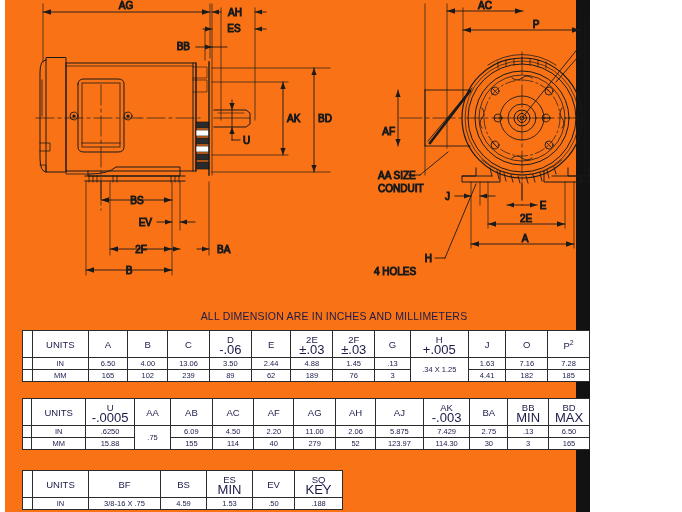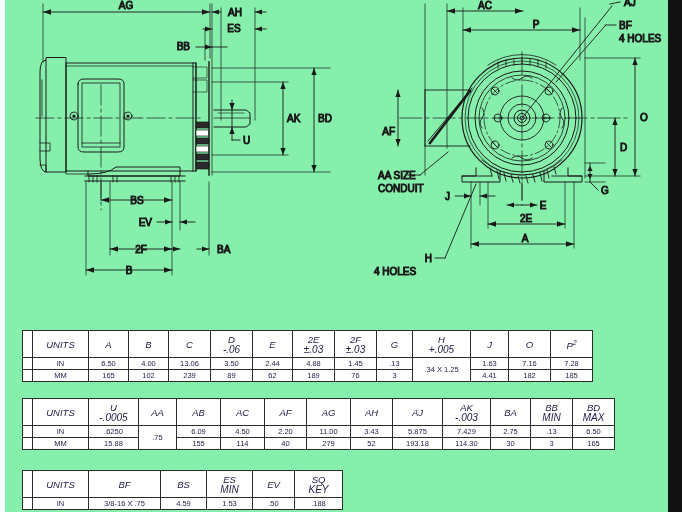--- a/index.html
+++ b/index.html
@@ -11,23 +11,23 @@
     width: 682px;
     height: 512px;
     position: relative;
     overflow: hidden;
     font-family: "Liberation Sans", sans-serif;
     color: #1c1c3a;
   }
   #page {
     position: absolute;
     left: 0; top: 0;
-    width: 682px;
+    width: 590px;
     height: 512px;
-    background: #86efac;
+    background: #f97316;
     overflow: hidden;
   }
   
   #right-gutter {
     position: absolute;
     right: 0; top: 0;
     width: 14px;
     height: 512px;
     background: #121212;
   }
@@ -70,25 +70,24 @@
     text-align: center;
     vertical-align: middle;
     color: #1b1b4a;
     padding: 0;
     font-weight: normal;
   }
   table.dim th {
     font-size: 9.5px;
     line-height: 11px;
     height: 26px;
-    font-style: italic;
   }
   table.dim th .sub {
     display: block;
-    font-size: 10px;
+    font-size: 13px;
     line-height: 10px;
   }
   table.dim th sup {
     font-size: 7px;
     vertical-align: super;
   }
   table.dim td {
     font-size: 7.5px;
     height: 11px;
     line-height: 11px;
@@ -512,20 +511,21 @@
         <g stroke-width="0.9">
           <line x1="131" y1="244" x2="234" y2="244"></line>
           <polygon points="131,244 139,241.2 139,246.8" fill="#1a1a1a" stroke="none"></polygon>
           <polygon points="234,244 226,241.2 226,246.8" fill="#1a1a1a" stroke="none"></polygon>
         </g>
         <text x="185" y="242" font-size="10" fill="#1b1b4a" text-anchor="middle" font-family="Liberation Sans, sans-serif">A</text>
       </g>
     </svg>
   </div>
 
+  <div class="ttl">ALL DIMENSION ARE IN INCHES AND MILLIMETERS</div>
 
   <div class="tblwrap t1">
     <table class="dim" id="tbl1">
         <colgroup>
           <col style="width: 10px;">
           <col style="width: 56px;">
           <col style="width: 40px;">
           <col style="width: 40px;">
           <col style="width: 42px;">
           <col style="width: 42px;">
@@ -631,37 +631,37 @@
         <tbody>
           <tr>
             <td class="blank"></td>
             <td class="unit">IN</td>
             <td>.6250</td>
             <td class="merged" rowspan="2">.75</td>
             <td>6.09</td>
             <td>4.50</td>
             <td>2.20</td>
             <td>11.00</td>
-            <td>3.43</td>
+            <td>2.06</td>
             <td>5.875</td>
             <td>7.429</td>
             <td>2.75</td>
             <td>.13</td>
             <td>6.50</td>
           </tr>
           <tr>
             <td class="blank"></td>
             <td class="unit">MM</td>
             <td>15.88</td>
             <td>155</td>
             <td>114</td>
             <td>40</td>
             <td>279</td>
             <td>52</td>
-            <td>193.18</td>
+            <td>123.97</td>
             <td>114.30</td>
             <td>30</td>
             <td>3</td>
             <td>165</td>
           </tr>
         </tbody>
       </table>
   </div>
 
   <div class="tblwrap t3">

